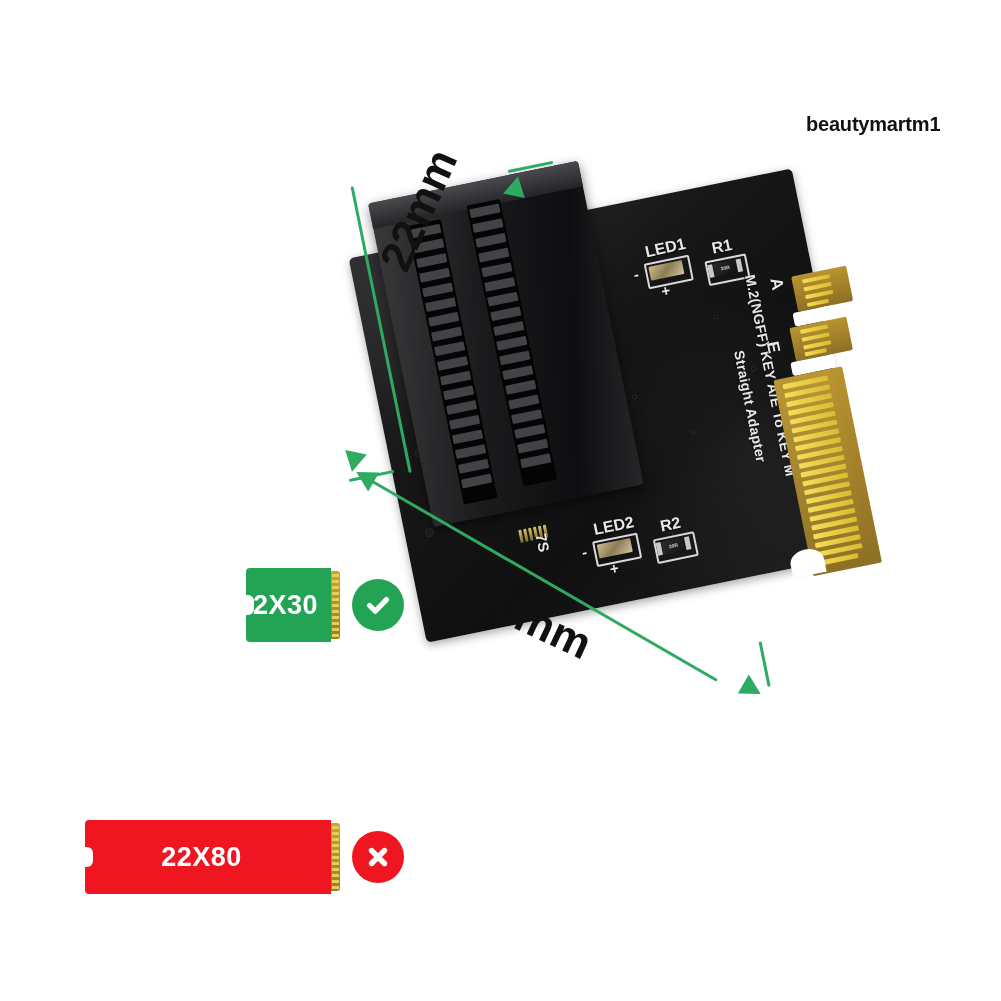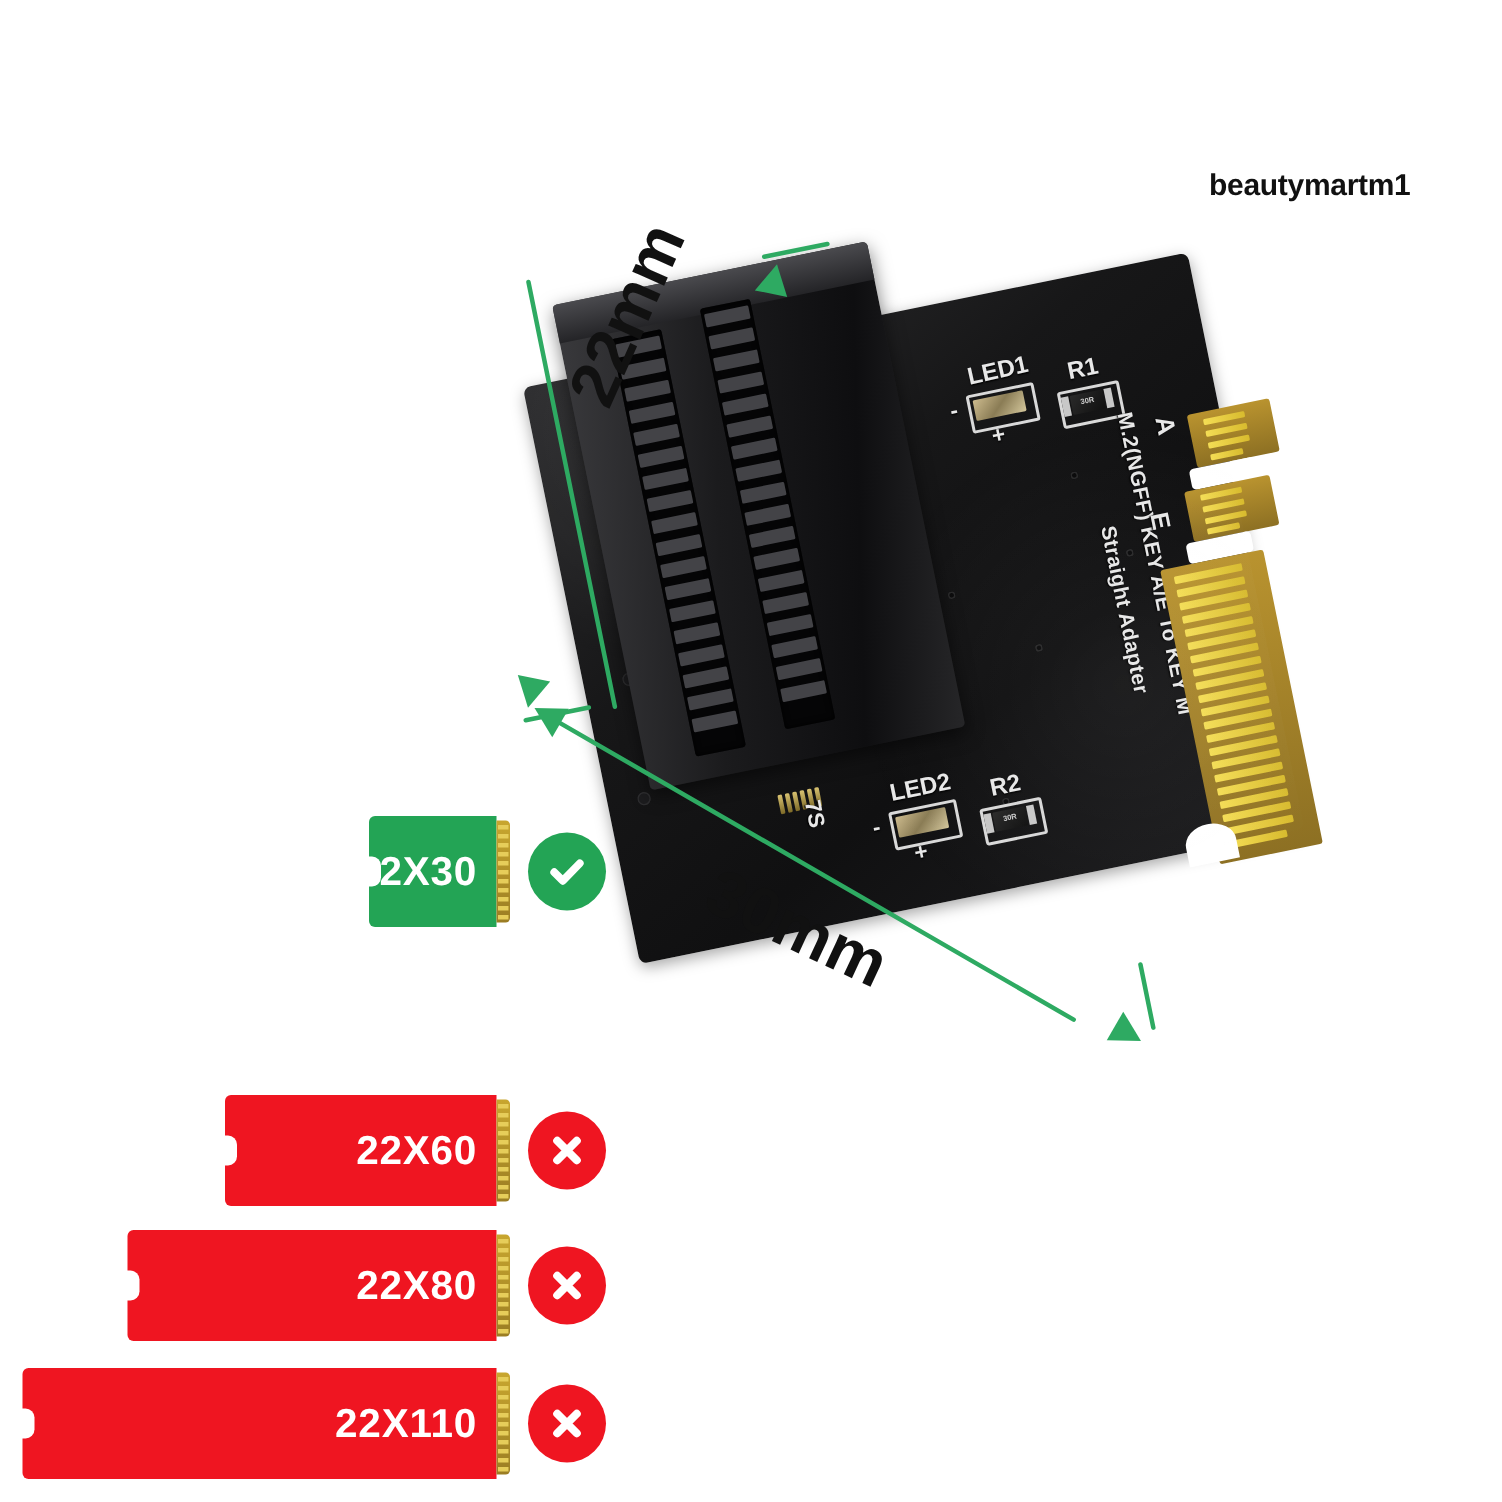--- a/index.html
+++ b/index.html
@@ -413,21 +413,21 @@
 
   <div class="dim">
     <div class="dimline" style="left:362px;top:474px;width:410px;transform:rotate(30deg);transform-origin:left center;"></div>
     <div class="arrowhead" style="left:355px;top:466px;border-top:11px solid transparent;border-bottom:11px solid transparent;border-right:20px solid #2eaa62;transform:rotate(30deg);"></div>
     <div class="arrowhead" style="left:742px;top:678px;border-top:11px solid transparent;border-bottom:11px solid transparent;border-left:20px solid #2eaa62;transform:rotate(30deg);"></div>
     <div class="dim-label" style="left:484px;top:570px;font-size:44px;transform:rotate(25deg);transform-origin:left top;">30mm</div>
   </div>
   <div class="dimline" style="position:absolute;left:760px;top:640px;width:46px;transform:rotate(78.5deg);transform-origin:left center;"></div>
 
   <div class="compat">
-      <div class="row" style="left: 0px; top: 4px; width: 440px;">
+      <div class="row" style="left: 0px; top: 28px; width: 440px;">
         <div class="card" style="width: 94px; left: 246px;">
           <div class="card-body" style="background: rgb(35, 164, 85);"></div>
           <div class="card-notch"></div>
           <div class="card-gold">
             <i style="top: 3px;"></i>
             <i style="top: 9px;"></i>
             <i style="top: 15px;"></i>
             <i style="top: 21px;"></i>
             <i style="top: 27px;"></i>
             <i style="top: 33px;"></i>
@@ -438,47 +438,22 @@
             <i style="top: 63px;"></i>
           </div>
           <div class="card-label">22X30</div>
         </div>
         <div class="status" style="left: 352px; top: 11px; background: rgb(35, 164, 85);">
           <svg width="30" height="30" viewBox="0 0 30 30" aria-hidden="true">
             <path d="M6.5 15.5 L12.2 21.2 L23.5 9.6" fill="none" stroke="#ffffff" stroke-width="5.2" stroke-linecap="round" stroke-linejoin="round"></path>
           </svg>
         </div>
       </div>
-      <div class="row" style="left: 0px; top: 190px; width: 440px;">
-        <div class="card" style="width: 190px; left: 150px;">
-          <div class="card-body" style="background: rgb(239, 21, 33);"></div>
-          <div class="card-notch"></div>
-          <div class="card-gold">
-            <i style="top: 3px;"></i>
-            <i style="top: 9px;"></i>
-            <i style="top: 15px;"></i>
-            <i style="top: 21px;"></i>
-            <i style="top: 27px;"></i>
-            <i style="top: 33px;"></i>
-            <i style="top: 39px;"></i>
-            <i style="top: 45px;"></i>
-            <i style="top: 51px;"></i>
-            <i style="top: 57px;"></i>
-            <i style="top: 63px;"></i>
-          </div>
-          <div class="card-label">22X60</div>
-        </div>
-        <div class="status" style="left: 352px; top: 11px; background: rgb(239, 21, 33);">
-          <svg width="28" height="28" viewBox="0 0 28 28" aria-hidden="true">
-            <path d="M7.5 7.5 L20.5 20.5 M20.5 7.5 L7.5 20.5" fill="none" stroke="#ffffff" stroke-width="5.4" stroke-linecap="round"></path>
-          </svg>
-        </div>
-      </div>
       <div class="row" style="left: 0px; top: 280px; width: 440px;">
-        <div class="card" style="width: 255px; left: 85px;">
+        <div class="card" style="width: 255px; left: 85px; justify-content: center;">
           <div class="card-body" style="background: rgb(239, 21, 33);"></div>
           <div class="card-notch"></div>
           <div class="card-gold">
             <i style="top: 3px;"></i>
             <i style="top: 9px;"></i>
             <i style="top: 15px;"></i>
             <i style="top: 21px;"></i>
             <i style="top: 27px;"></i>
             <i style="top: 33px;"></i>
             <i style="top: 39px;"></i>
@@ -488,40 +463,15 @@
             <i style="top: 63px;"></i>
           </div>
           <div class="card-label">22X80</div>
         </div>
         <div class="status" style="left: 352px; top: 11px; background: rgb(239, 21, 33);">
           <svg width="28" height="28" viewBox="0 0 28 28" aria-hidden="true">
             <path d="M7.5 7.5 L20.5 20.5 M20.5 7.5 L7.5 20.5" fill="none" stroke="#ffffff" stroke-width="5.4" stroke-linecap="round"></path>
           </svg>
         </div>
       </div>
-      <div class="row" style="left: 0px; top: 372px; width: 440px;">
-        <div class="card" style="width: 325px; left: 15px;">
-          <div class="card-body" style="background: rgb(239, 21, 33);"></div>
-          <div class="card-notch"></div>
-          <div class="card-gold">
-            <i style="top: 3px;"></i>
-            <i style="top: 9px;"></i>
-            <i style="top: 15px;"></i>
-            <i style="top: 21px;"></i>
-            <i style="top: 27px;"></i>
-            <i style="top: 33px;"></i>
-            <i style="top: 39px;"></i>
-            <i style="top: 45px;"></i>
-            <i style="top: 51px;"></i>
-            <i style="top: 57px;"></i>
-            <i style="top: 63px;"></i>
-          </div>
-          <div class="card-label">22X110</div>
-        </div>
-        <div class="status" style="left: 352px; top: 11px; background: rgb(239, 21, 33);">
-          <svg width="28" height="28" viewBox="0 0 28 28" aria-hidden="true">
-            <path d="M7.5 7.5 L20.5 20.5 M20.5 7.5 L7.5 20.5" fill="none" stroke="#ffffff" stroke-width="5.4" stroke-linecap="round"></path>
-          </svg>
-        </div>
-      </div>
     </div>
 
 </div>
 
 </body></html>

